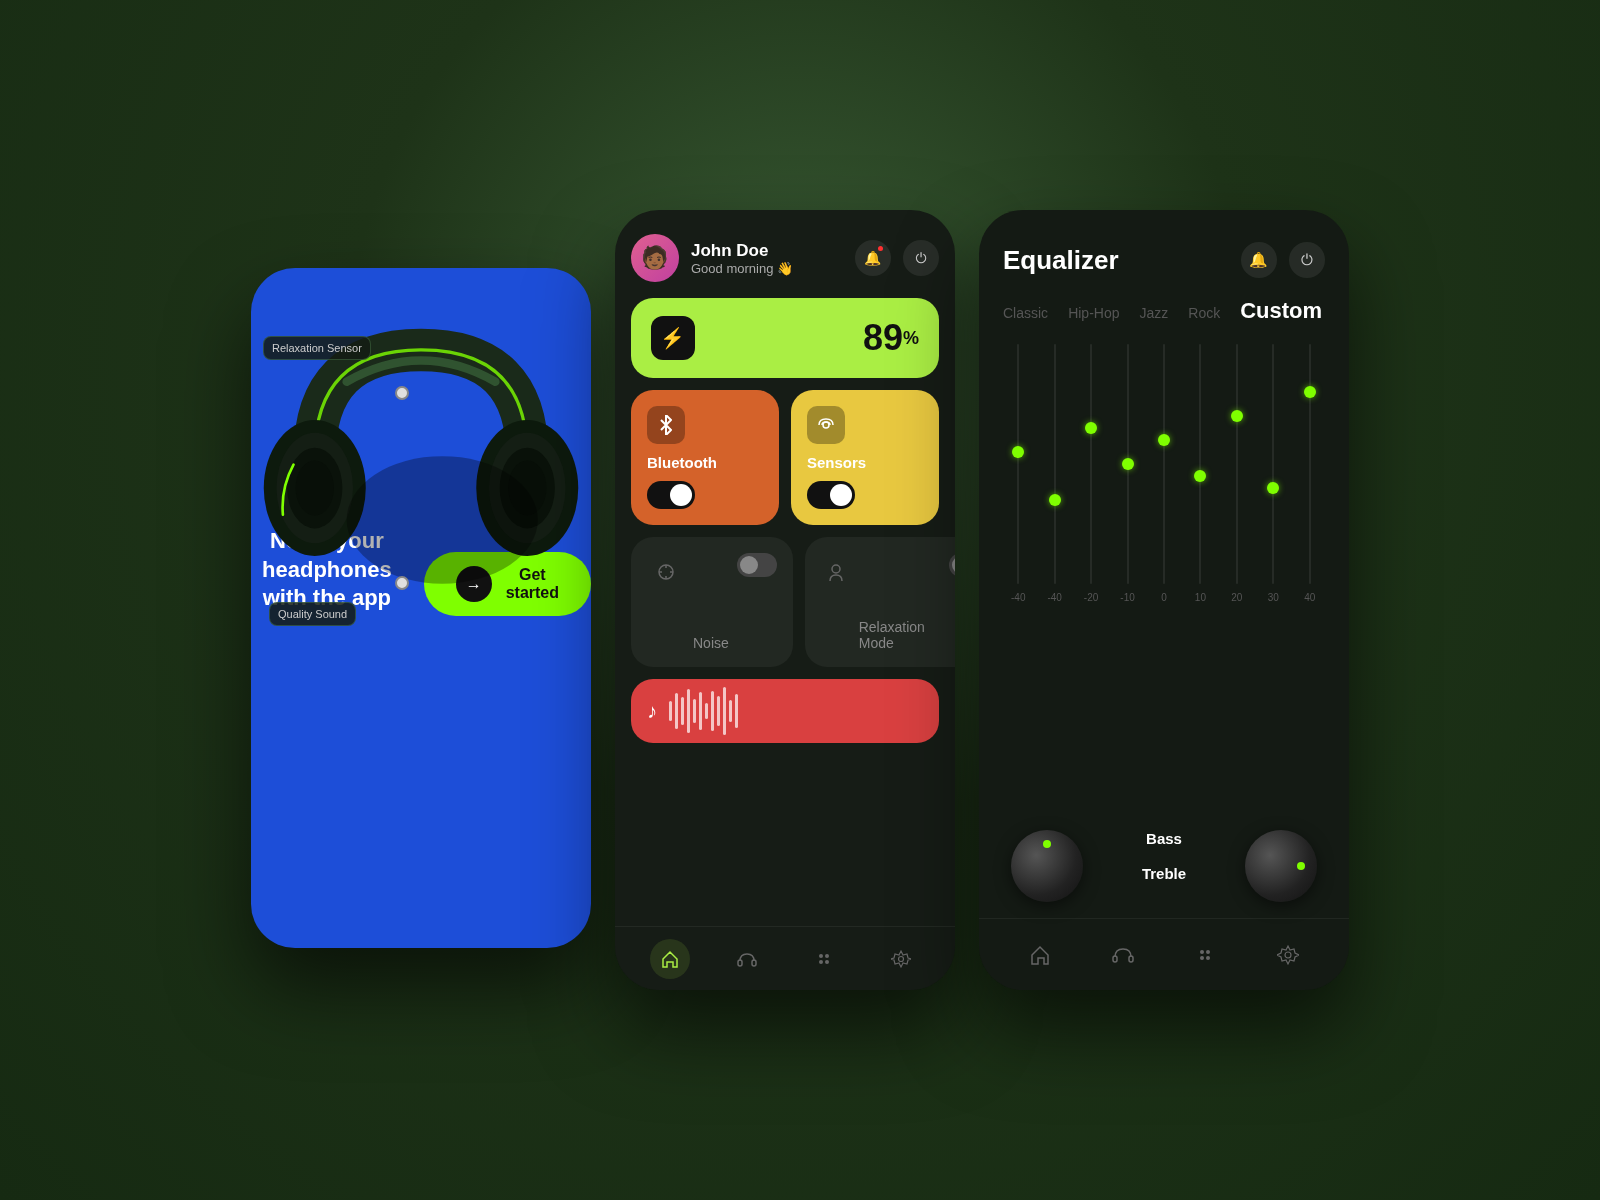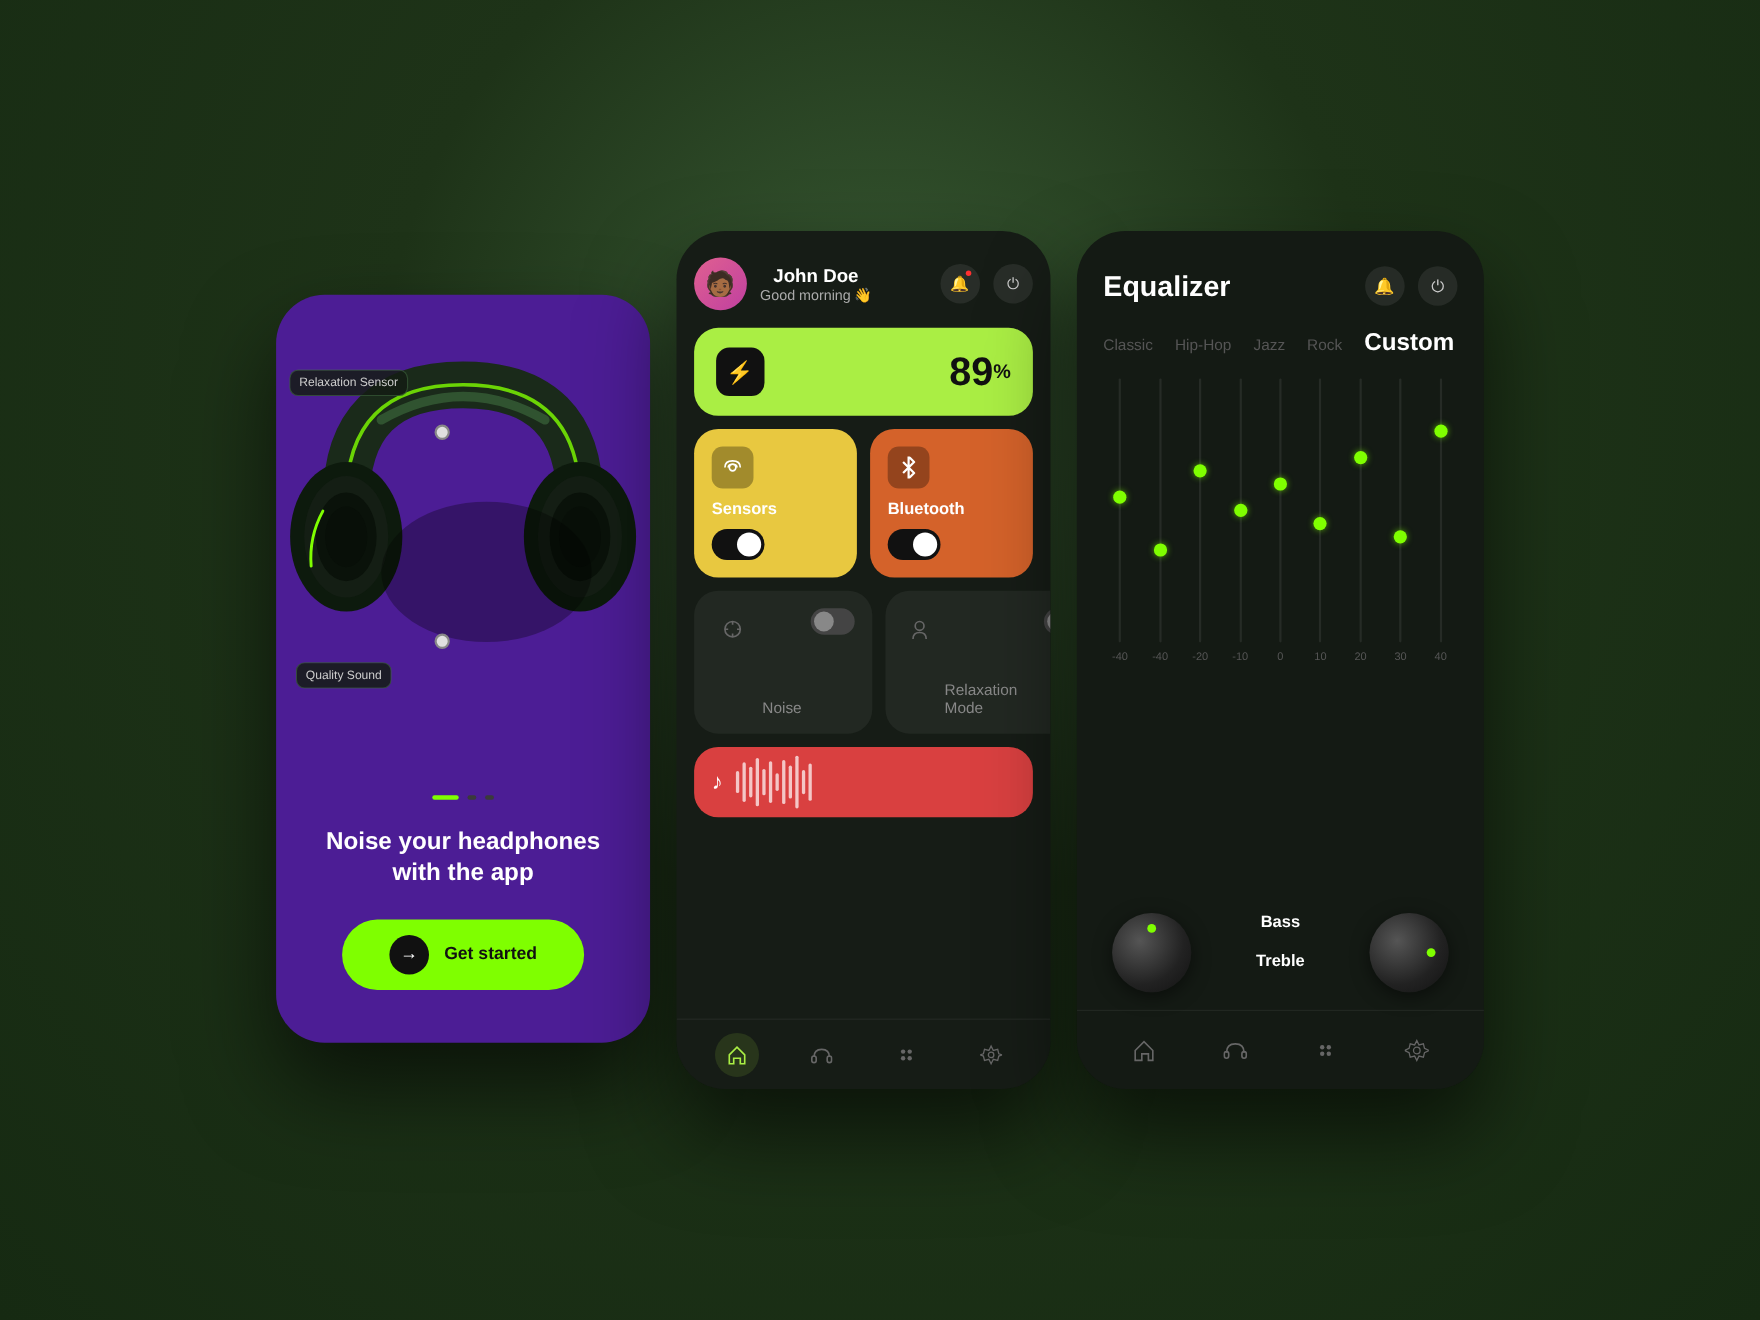--- a/index.html
+++ b/index.html
@@ -21,23 +21,23 @@
       border-radius: 44px;
       overflow: hidden;
       position: relative;
       box-shadow: 0 40px 80px rgba(0,0,0,0.6);
     }
 
     
     .phone-1 {
       width: 340px;
       height: 680px;
-      background: #4c1d95;
-      display: flex;
-      flex-direction: column;
+      background: #1d4ed8;
+      display: flex;
+      flex-direction: row;
       align-items: center;
       justify-content: flex-end;
       padding-bottom: 48px;
       margin-top: 16px;
     }
 
     .phone-1 .headphone-area {
       position: absolute;
       top: 0; left: 0; right: 0;
       height: 440px;
@@ -167,21 +167,20 @@
       align-items: center;
       justify-content: center;
       font-size: 22px;
       overflow: hidden;
     }
 
     .user-text .name {
       font-size: 17px;
       font-weight: 600;
       color: #fff;
-      margin-left: 12px;
     }
 
     .user-text .greeting {
       font-size: 13px;
       color: #aaa;
     }
 
     .header-icons {
       display: flex;
       gap: 12px;
@@ -678,41 +677,41 @@
 
     <div class="battery-card">
       <div class="battery-icon-box">⚡</div>
       <div>
         <span style="font-size:36px;font-weight:700;color:#111;">89</span><sup style="font-size:18px;font-weight:700;color:#111;">%</sup>
       </div>
     </div>
 
     <div class="control-row">
 
+      <div class="control-card orange">
+        <div class="control-icon-box">
+          <svg width="18" height="20" viewBox="0 0 18 20">
+              <path d="M4 5l10 10-5 5V0l5 5L4 15" stroke="white" stroke-width="2" fill="none" stroke-linejoin="round"></path>
+            </svg>
+        </div>
+        <div class="control-label">Bluetooth</div>
+        <div class="toggle-switch on">
+          <div class="toggle-knob"></div>
+        </div>
+      </div>
+
       <div class="control-card yellow">
         <div class="control-icon-box">
           <svg width="20" height="16" viewBox="0 0 20 16">
               <circle cx="10" cy="8" r="3" stroke="white" stroke-width="1.5" fill="none"></circle>
               <path d="M3 8 Q3 2 10 2 Q17 2 17 8" stroke="white" stroke-width="1.5" fill="none"></path>
               <path d="M6 8 Q6 5 10 5 Q14 5 14 8" stroke="white" stroke-width="1.5" fill="none"></path>
             </svg>
         </div>
         <div class="control-label">Sensors</div>
-        <div class="toggle-switch on">
-          <div class="toggle-knob"></div>
-        </div>
-      </div>
-
-      <div class="control-card orange">
-        <div class="control-icon-box">
-          <svg width="18" height="20" viewBox="0 0 18 20">
-              <path d="M4 5l10 10-5 5V0l5 5L4 15" stroke="white" stroke-width="2" fill="none" stroke-linejoin="round"></path>
-            </svg>
-        </div>
-        <div class="control-label">Bluetooth</div>
         <div class="toggle-switch on">
           <div class="toggle-knob"></div>
         </div>
       </div>
     </div>
 
     <div class="dark-row">
       <div class="dark-card">
         <div class="dark-icon">
           <svg width="22" height="22" viewBox="0 0 22 22">

